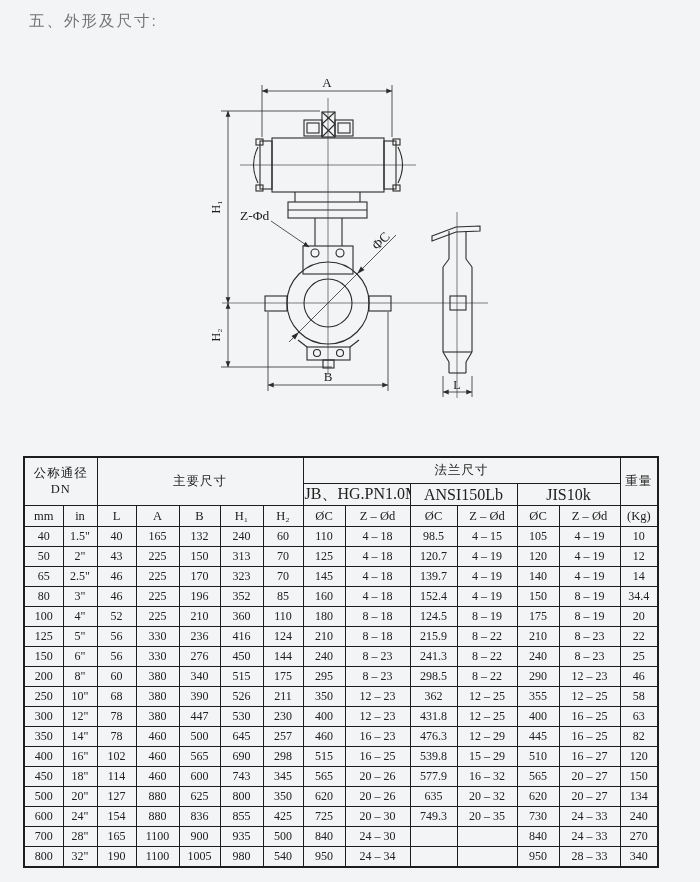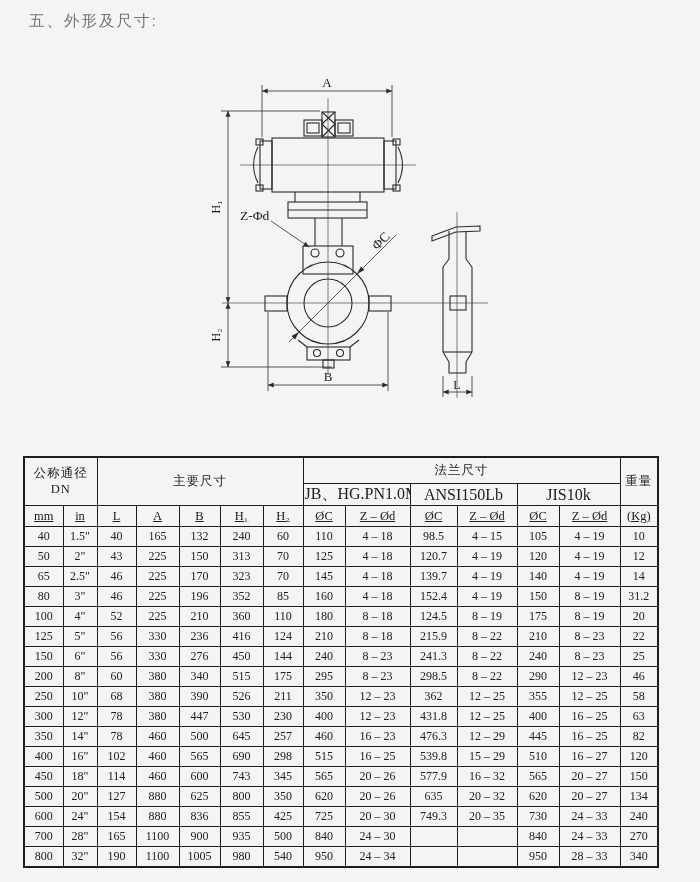--- a/index.html
+++ b/index.html
@@ -28,21 +28,21 @@
     text-align:center;vertical-align:middle;
     font-weight:normal;
     padding:0 1px;
     font-size:12px;
     color:#202020;
     overflow:hidden;white-space:nowrap;
   }
   table.dims{border:2px solid #1d1d1d;}
   thead tr.h1 th{height:25px;font-size:12.5px;}
   thead tr.h2 th{height:18px;font-size:16px;}
-  thead tr.h3 th{height:20px;font-size:12.5px;text-decoration:underline;}
+  thead tr.h3 th{height:20px;font-size:12.5px;}
   thead th.cjk{font-size:13px;letter-spacing:1px;}
   tbody td{height:19px;font-size:12.5px;}
   .dn-cell div{line-height:1.25;}
 </style>
 </head>
 <body>
 
 <div class="page-title">五、外形及尺寸:</div>
 
 <div class="drawing">
@@ -276,21 +276,21 @@
         <td>225</td>
         <td>196</td>
         <td>352</td>
         <td>85</td>
         <td>160</td>
         <td>4 – 18</td>
         <td>152.4</td>
         <td>4 – 19</td>
         <td>150</td>
         <td>8 – 19</td>
-        <td>31.2</td>
+        <td>34.4</td>
       </tr>
       <tr>
         <td>100</td>
         <td>4"</td>
         <td>52</td>
         <td>225</td>
         <td>210</td>
         <td>360</td>
         <td>110</td>
         <td>180</td>

